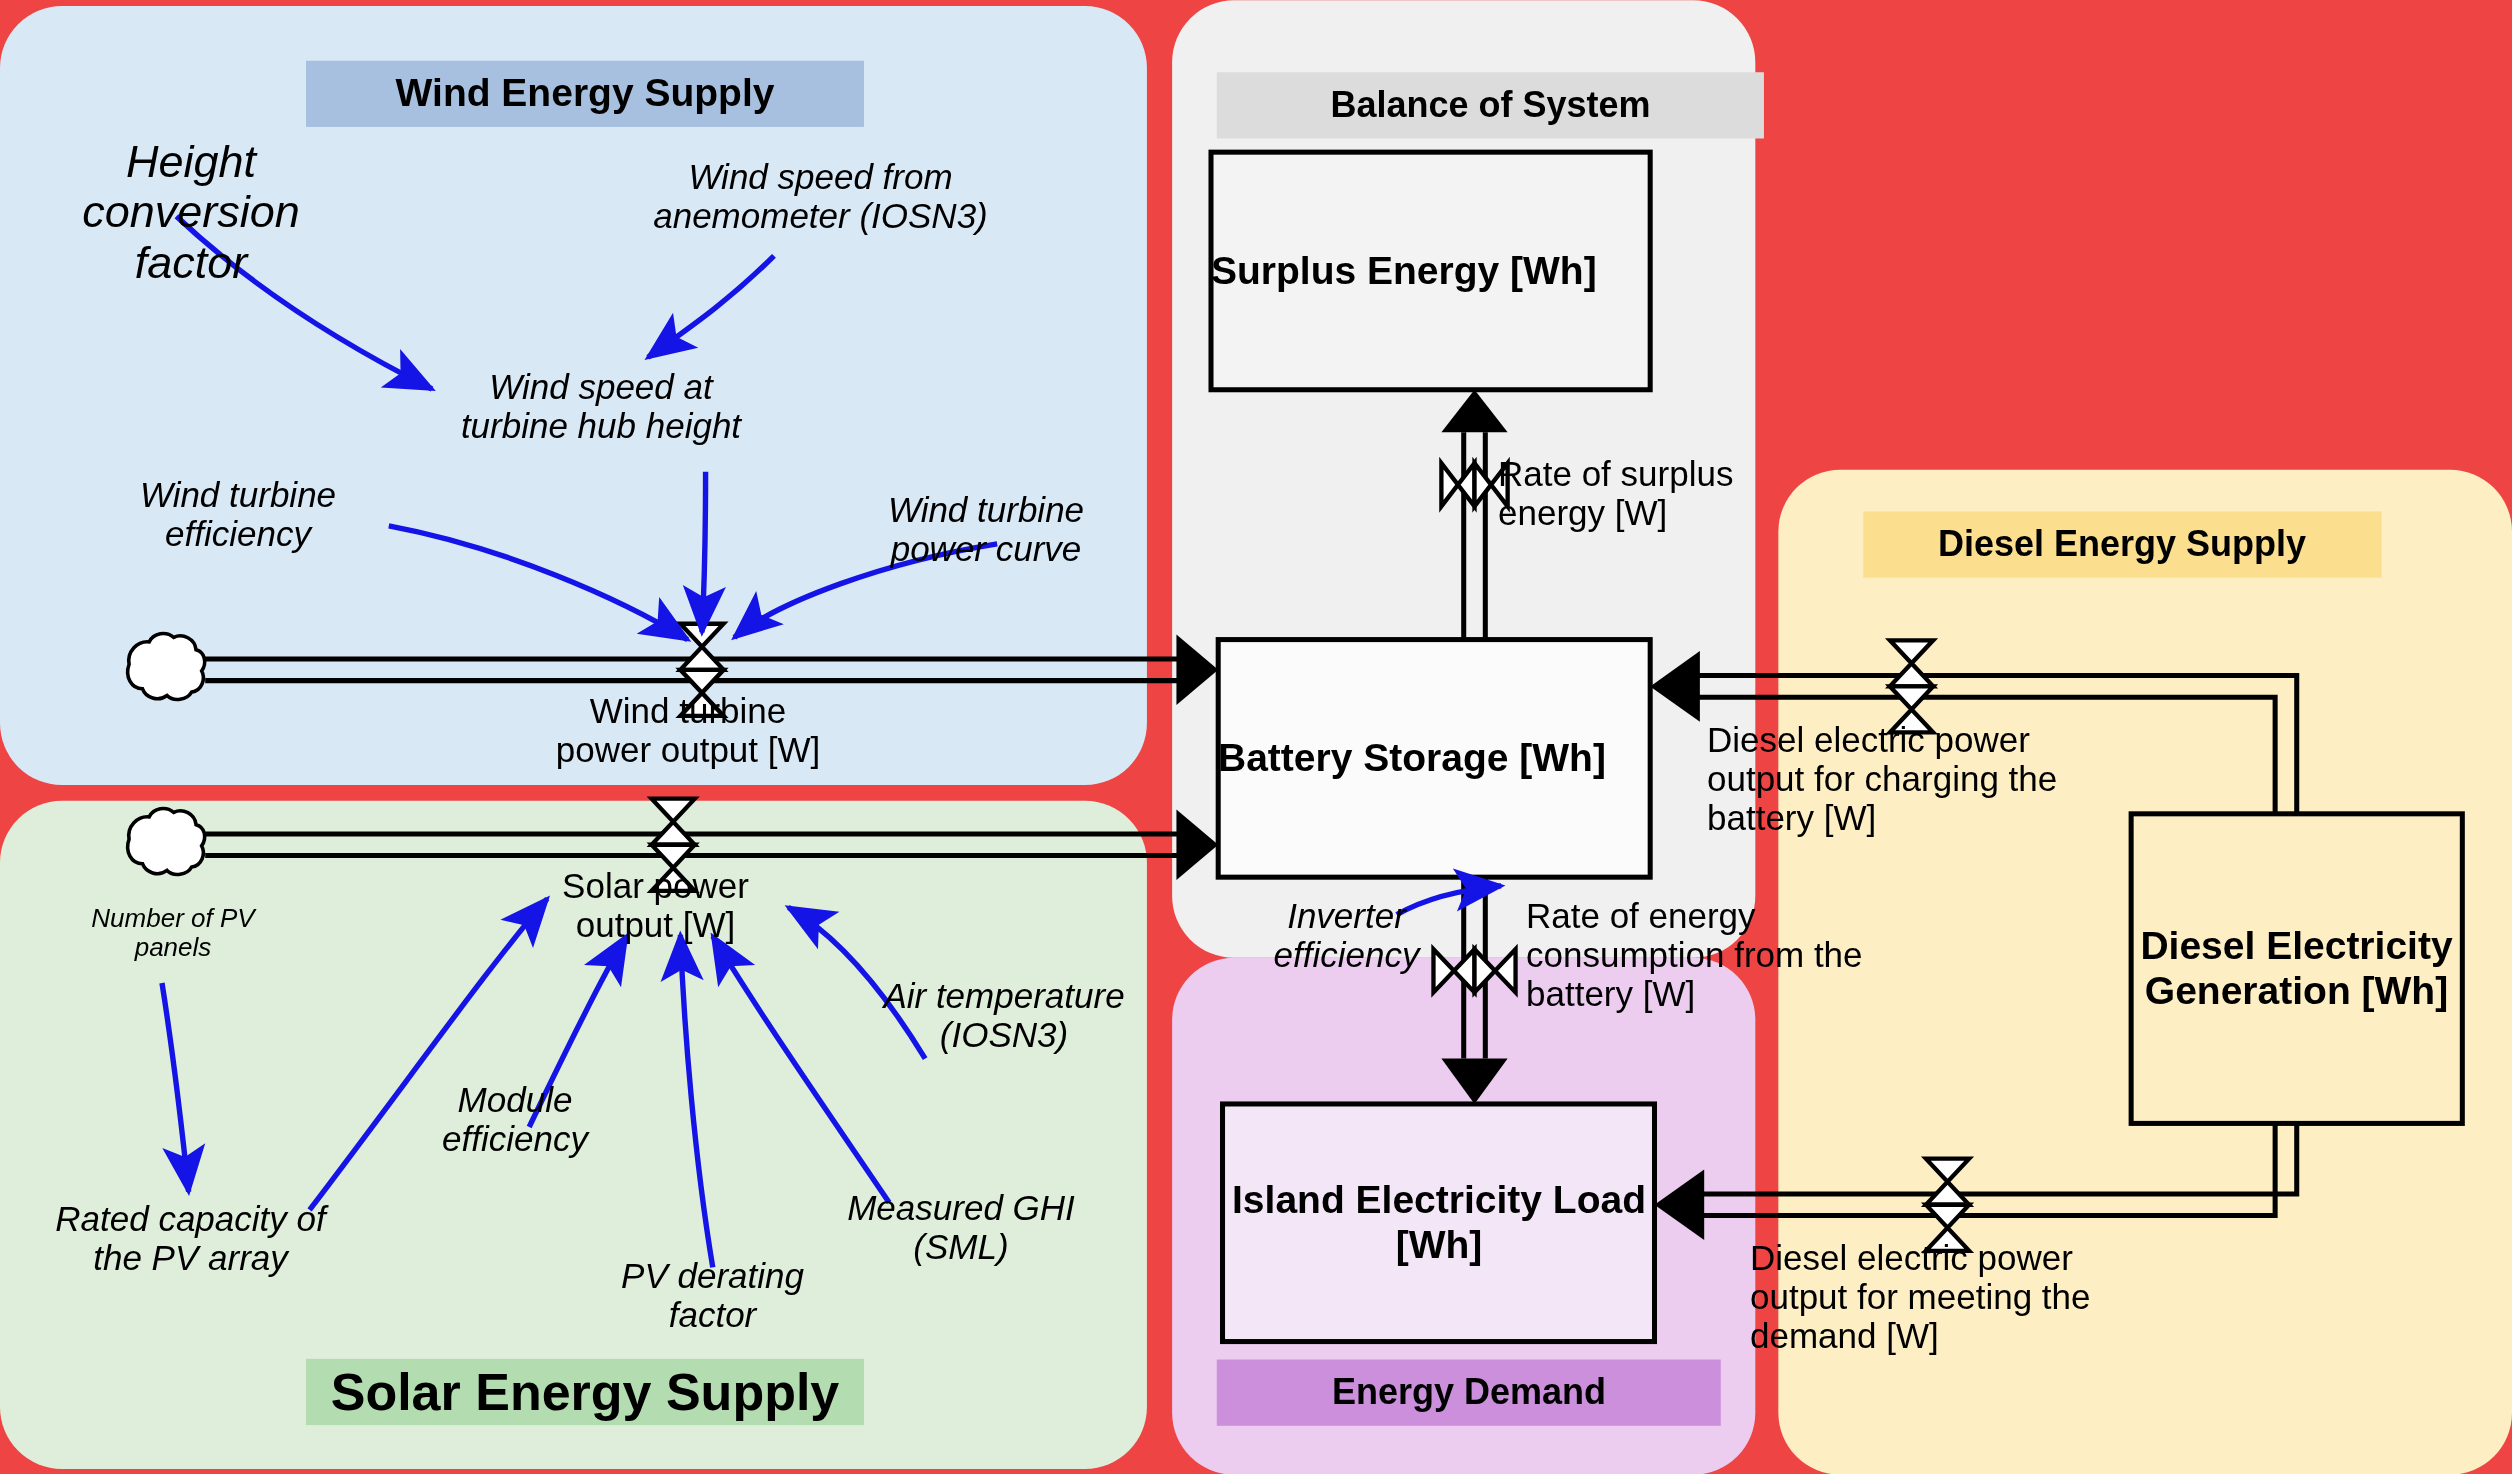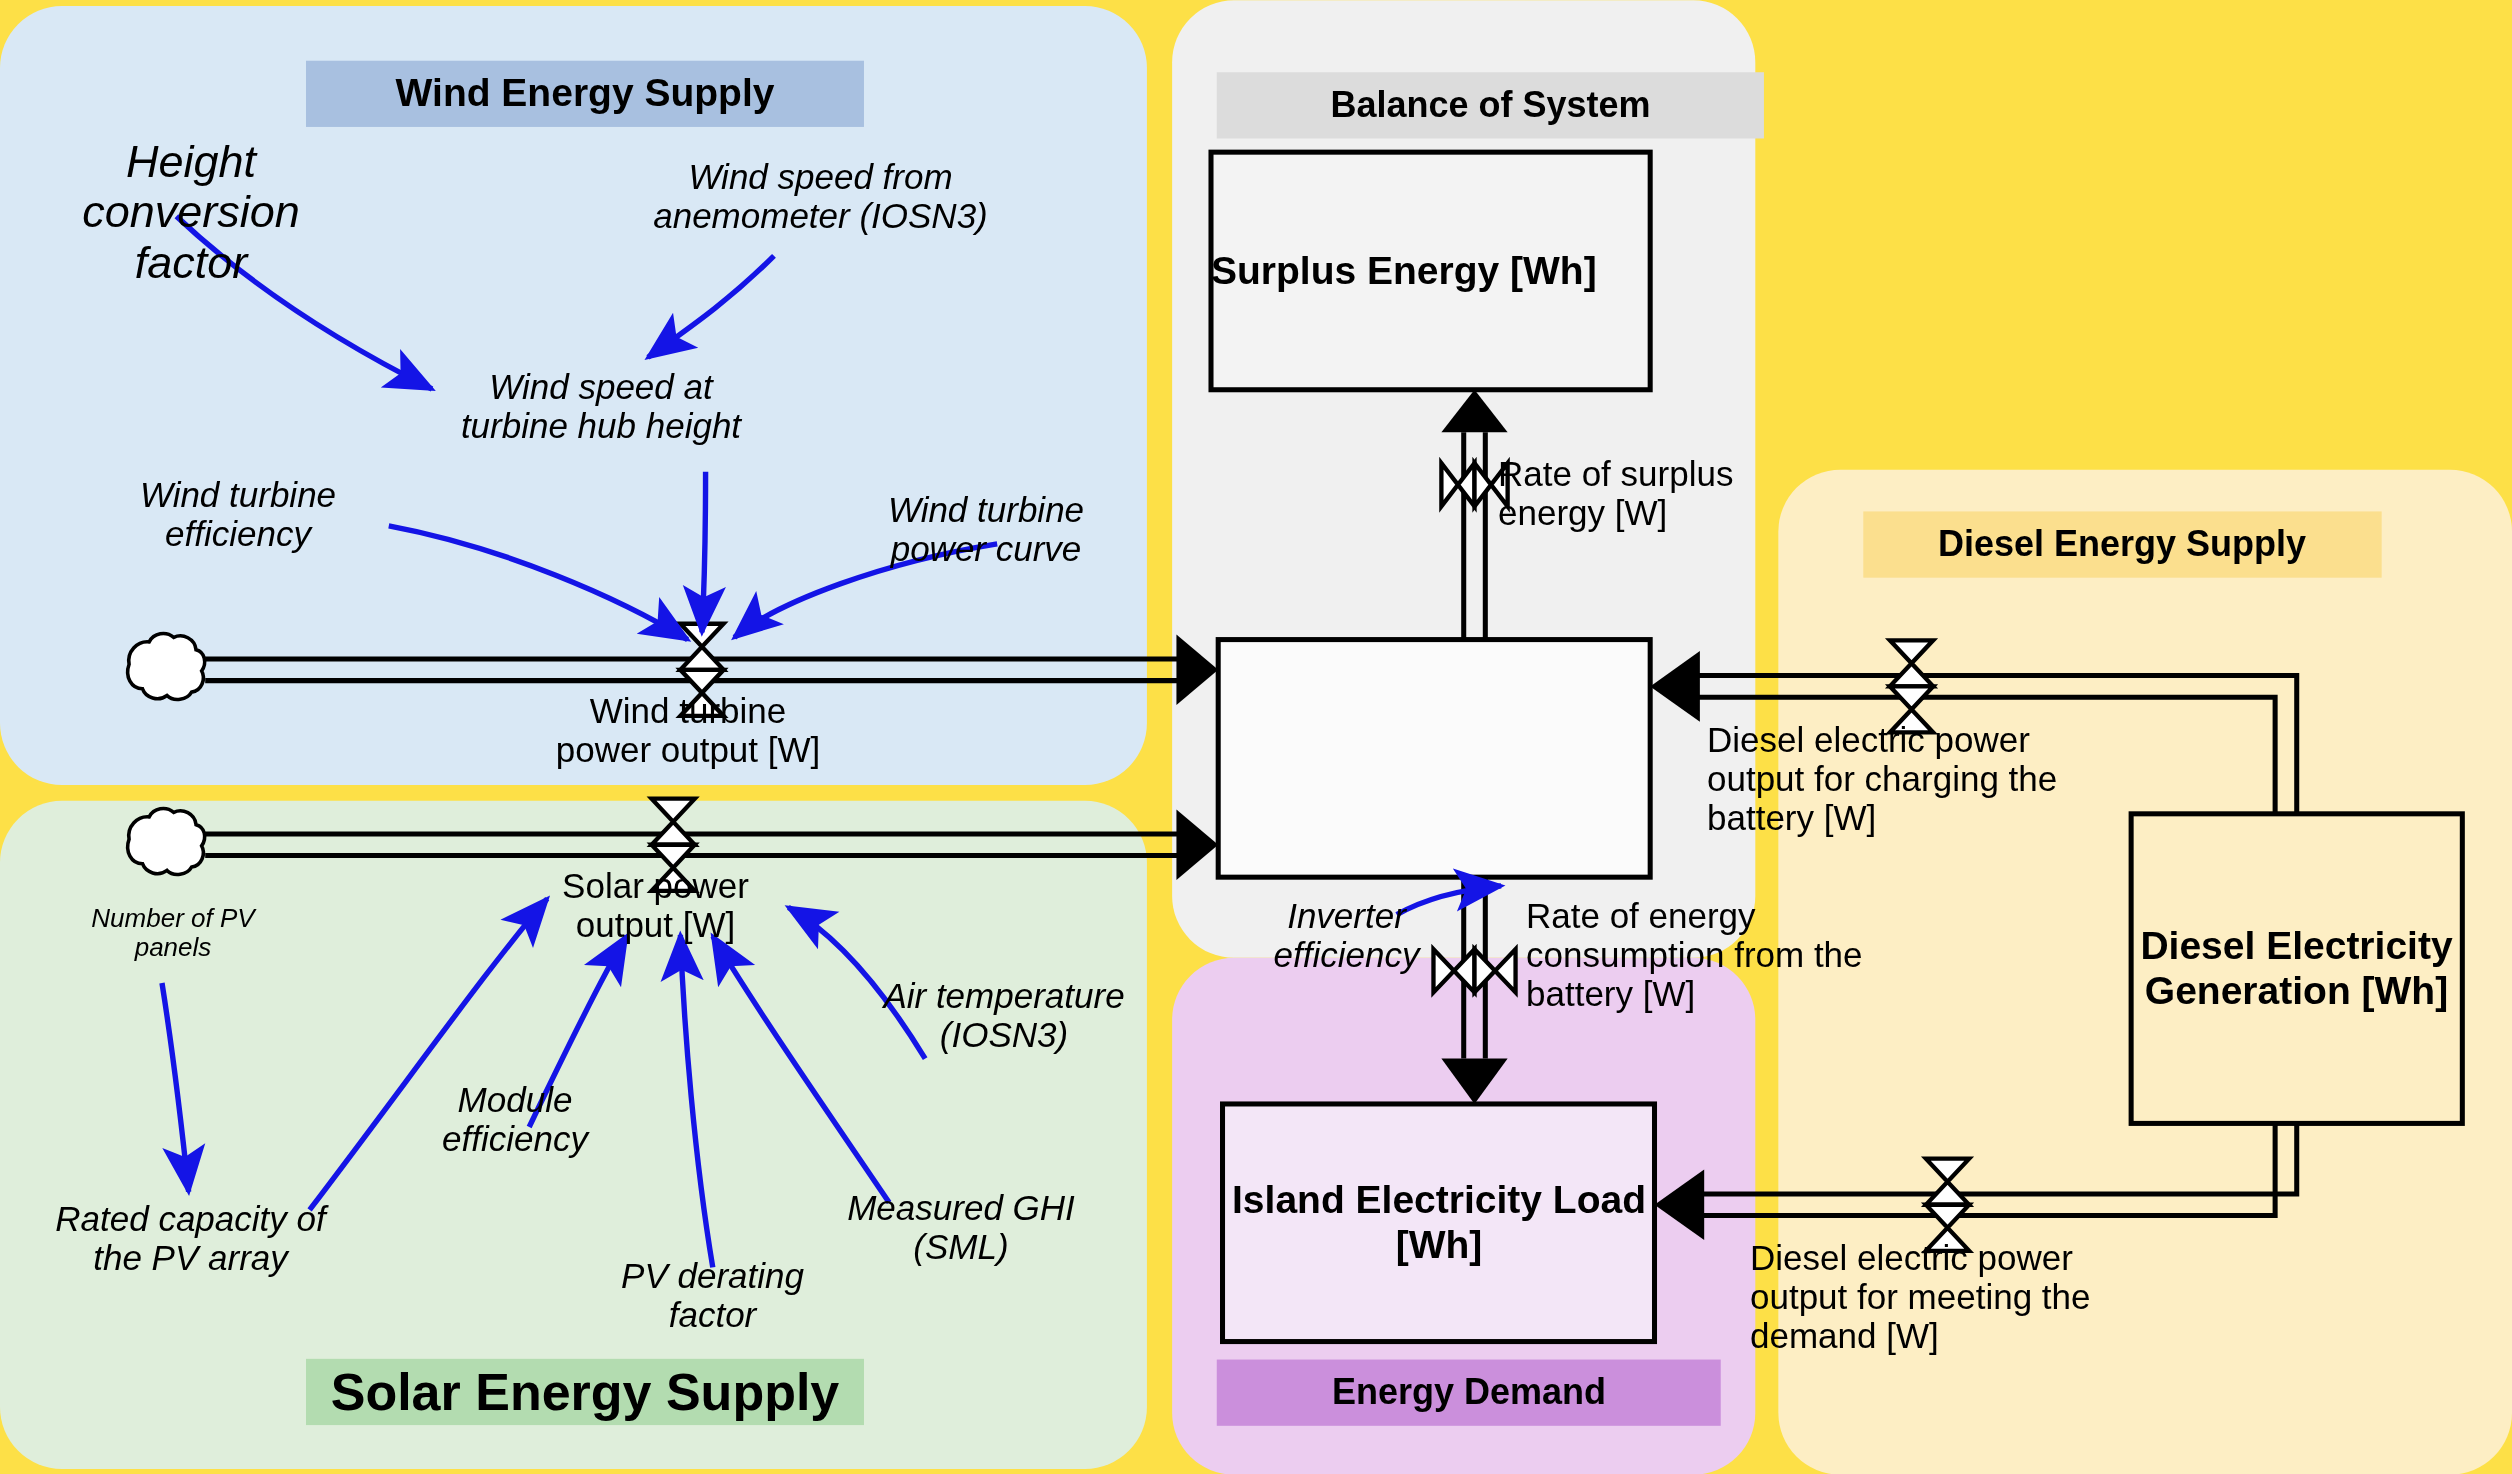--- a/index.html
+++ b/index.html
@@ -1,16 +1,16 @@
 <!DOCTYPE html>
 <html style="font-size:11.5px"><head>
 <meta charset="utf-8">
 <style>
   html,body{margin:0;padding:0;background:#ffffff;}
-  #stage{position:relative;width:2512px;height:1475px;background:#fde047;
+  #stage{position:relative;width:2512px;height:1475px;background:#ef4444;
          font-family:"Liberation Sans", sans-serif;overflow:hidden;}
   svg.layer{position:absolute;left:0;top:0;width:2512px;height:1475px;}
   .panel-title{position:absolute;display:flex;align-items:center;justify-content:center;
                font-weight:bold;color:#000;white-space:nowrap;}
   .stock-label{position:absolute;display:flex;align-items:center;justify-content:flex-start;
                text-align:center;font-weight:bold;color:#000;line-height:1.15;}
   .aux{position:absolute;font-style:italic;color:#000;text-align:center;line-height:1.12;
        white-space:pre-line;}
   .flowlabel{position:absolute;color:#000;text-align:center;line-height:1.12;white-space:pre-line;}
   .flowlabel.left{text-align:left;}
@@ -144,20 +144,24 @@
     <span>Energy Demand</span>
   </div>
   <div class="panel-title" style="left:1863px;top:511px;width:518px;height:66px;font-size:36px;">
     <span>Diesel Energy Supply</span>
   </div>
 
   <div class="stock-label" style="left:1211px;top:152px;width:439px;height:238px;font-size:39px;">
     <span>Surplus Energy
 [Wh]</span>
   </div>
+  <div class="stock-label" style="left:1218px;top:639px;width:432px;height:238px;font-size:39px;">
+    <span>Battery Storage
+[Wh]</span>
+  </div>
   <div class="stock-label" style="left:1223px;top:1104px;width:432px;height:238px;font-size:39px;">
     <span>Island Electricity
 Load [Wh]</span>
   </div>
   <div class="stock-label" style="left:2131px;top:814px;width:331px;height:310px;font-size:39px;">
     <span>Diesel
 Electricity
 Generation
 [Wh]</span>
   </div>

